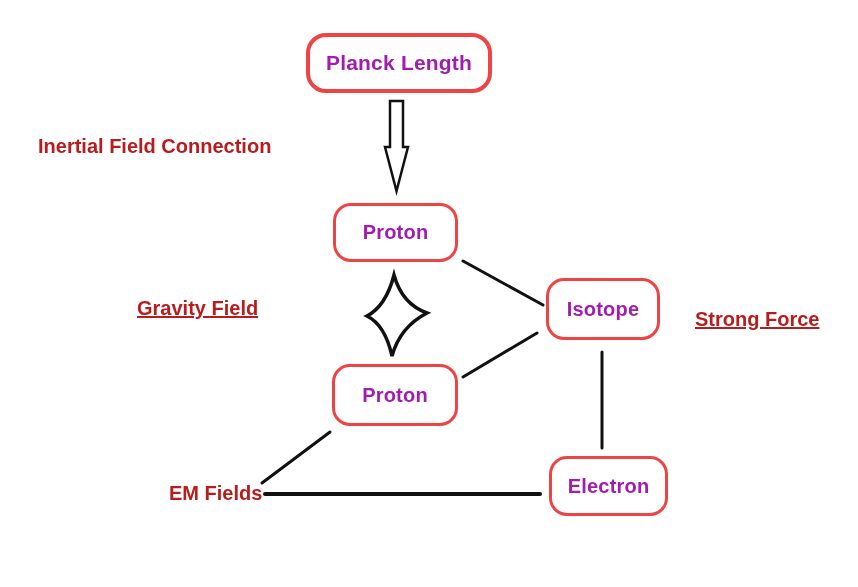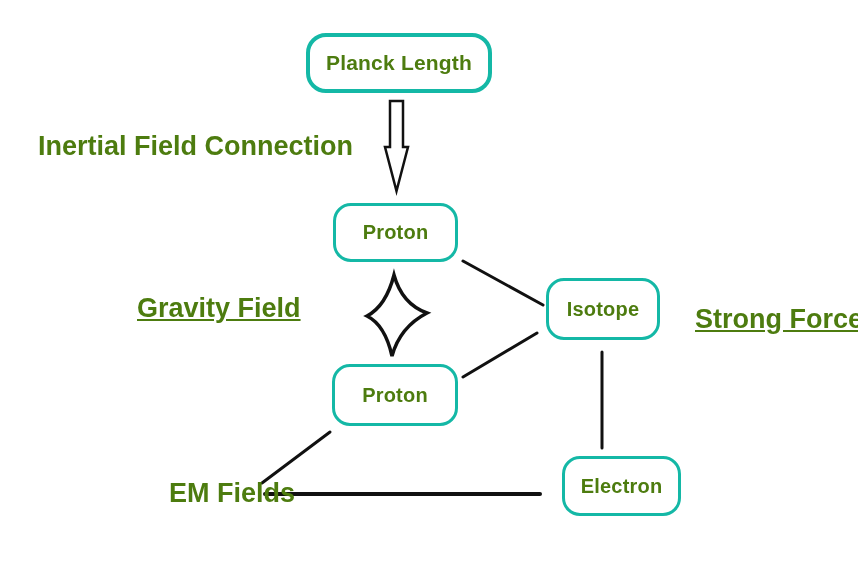--- a/index.html
+++ b/index.html
@@ -18,42 +18,42 @@
   .connector-layer {
     position: absolute;
     left: 0;
     top: 0;
     width: 858px;
     height: 587px;
   }
   .node {
     position: absolute;
     box-sizing: border-box;
-    border: 4px solid #14b8a6;
+    border: 4px solid #ef4444;
     border-radius: 18px;
     background: #ffffff;
     display: flex;
     align-items: center;
     justify-content: center;
     font-weight: bold;
     font-size: 20px;
-    color: #4d7c0f;
+    color: #a21caf;
     letter-spacing: 0.2px;
   }
   .node-planck   { left: 306px; top: 33px;  width: 186px; height: 60px; border-radius: 20px; font-size: 21px; }
   .node-proton-top    { left: 333px; top: 203px; width: 125px; height: 59px; border-width: 3.5px; }
   .node-isotope  { left: 546px; top: 278px; width: 114px; height: 62px; border-width: 3.5px; }
   .node-proton-bottom { left: 332px; top: 364px; width: 126px; height: 62px; border-width: 3.5px; }
-  .node-electron { left: 562px; top: 456px; width: 119px; height: 60px; border-width: 3.5px; }
+  .node-electron { left: 549px; top: 456px; width: 119px; height: 60px; border-width: 3.5px; }
   .float-label {
     position: absolute;
     font-weight: bold;
-    font-size: 27px;
+    font-size: 20px;
     line-height: 24px;
-    color: #4d7c0f;
+    color: #b91c1c;
     white-space: nowrap;
   }
   .label-inertial { left: 38px;  top: 134px; }
   .label-gravity  { left: 137px; top: 296px; text-decoration: underline; }
   .label-strong   { left: 695px; top: 307px; text-decoration: underline; }
   .label-em       { left: 145px; top: 481px; margin-left: 24px; }
 </style>
 </head>
 <body>
 

